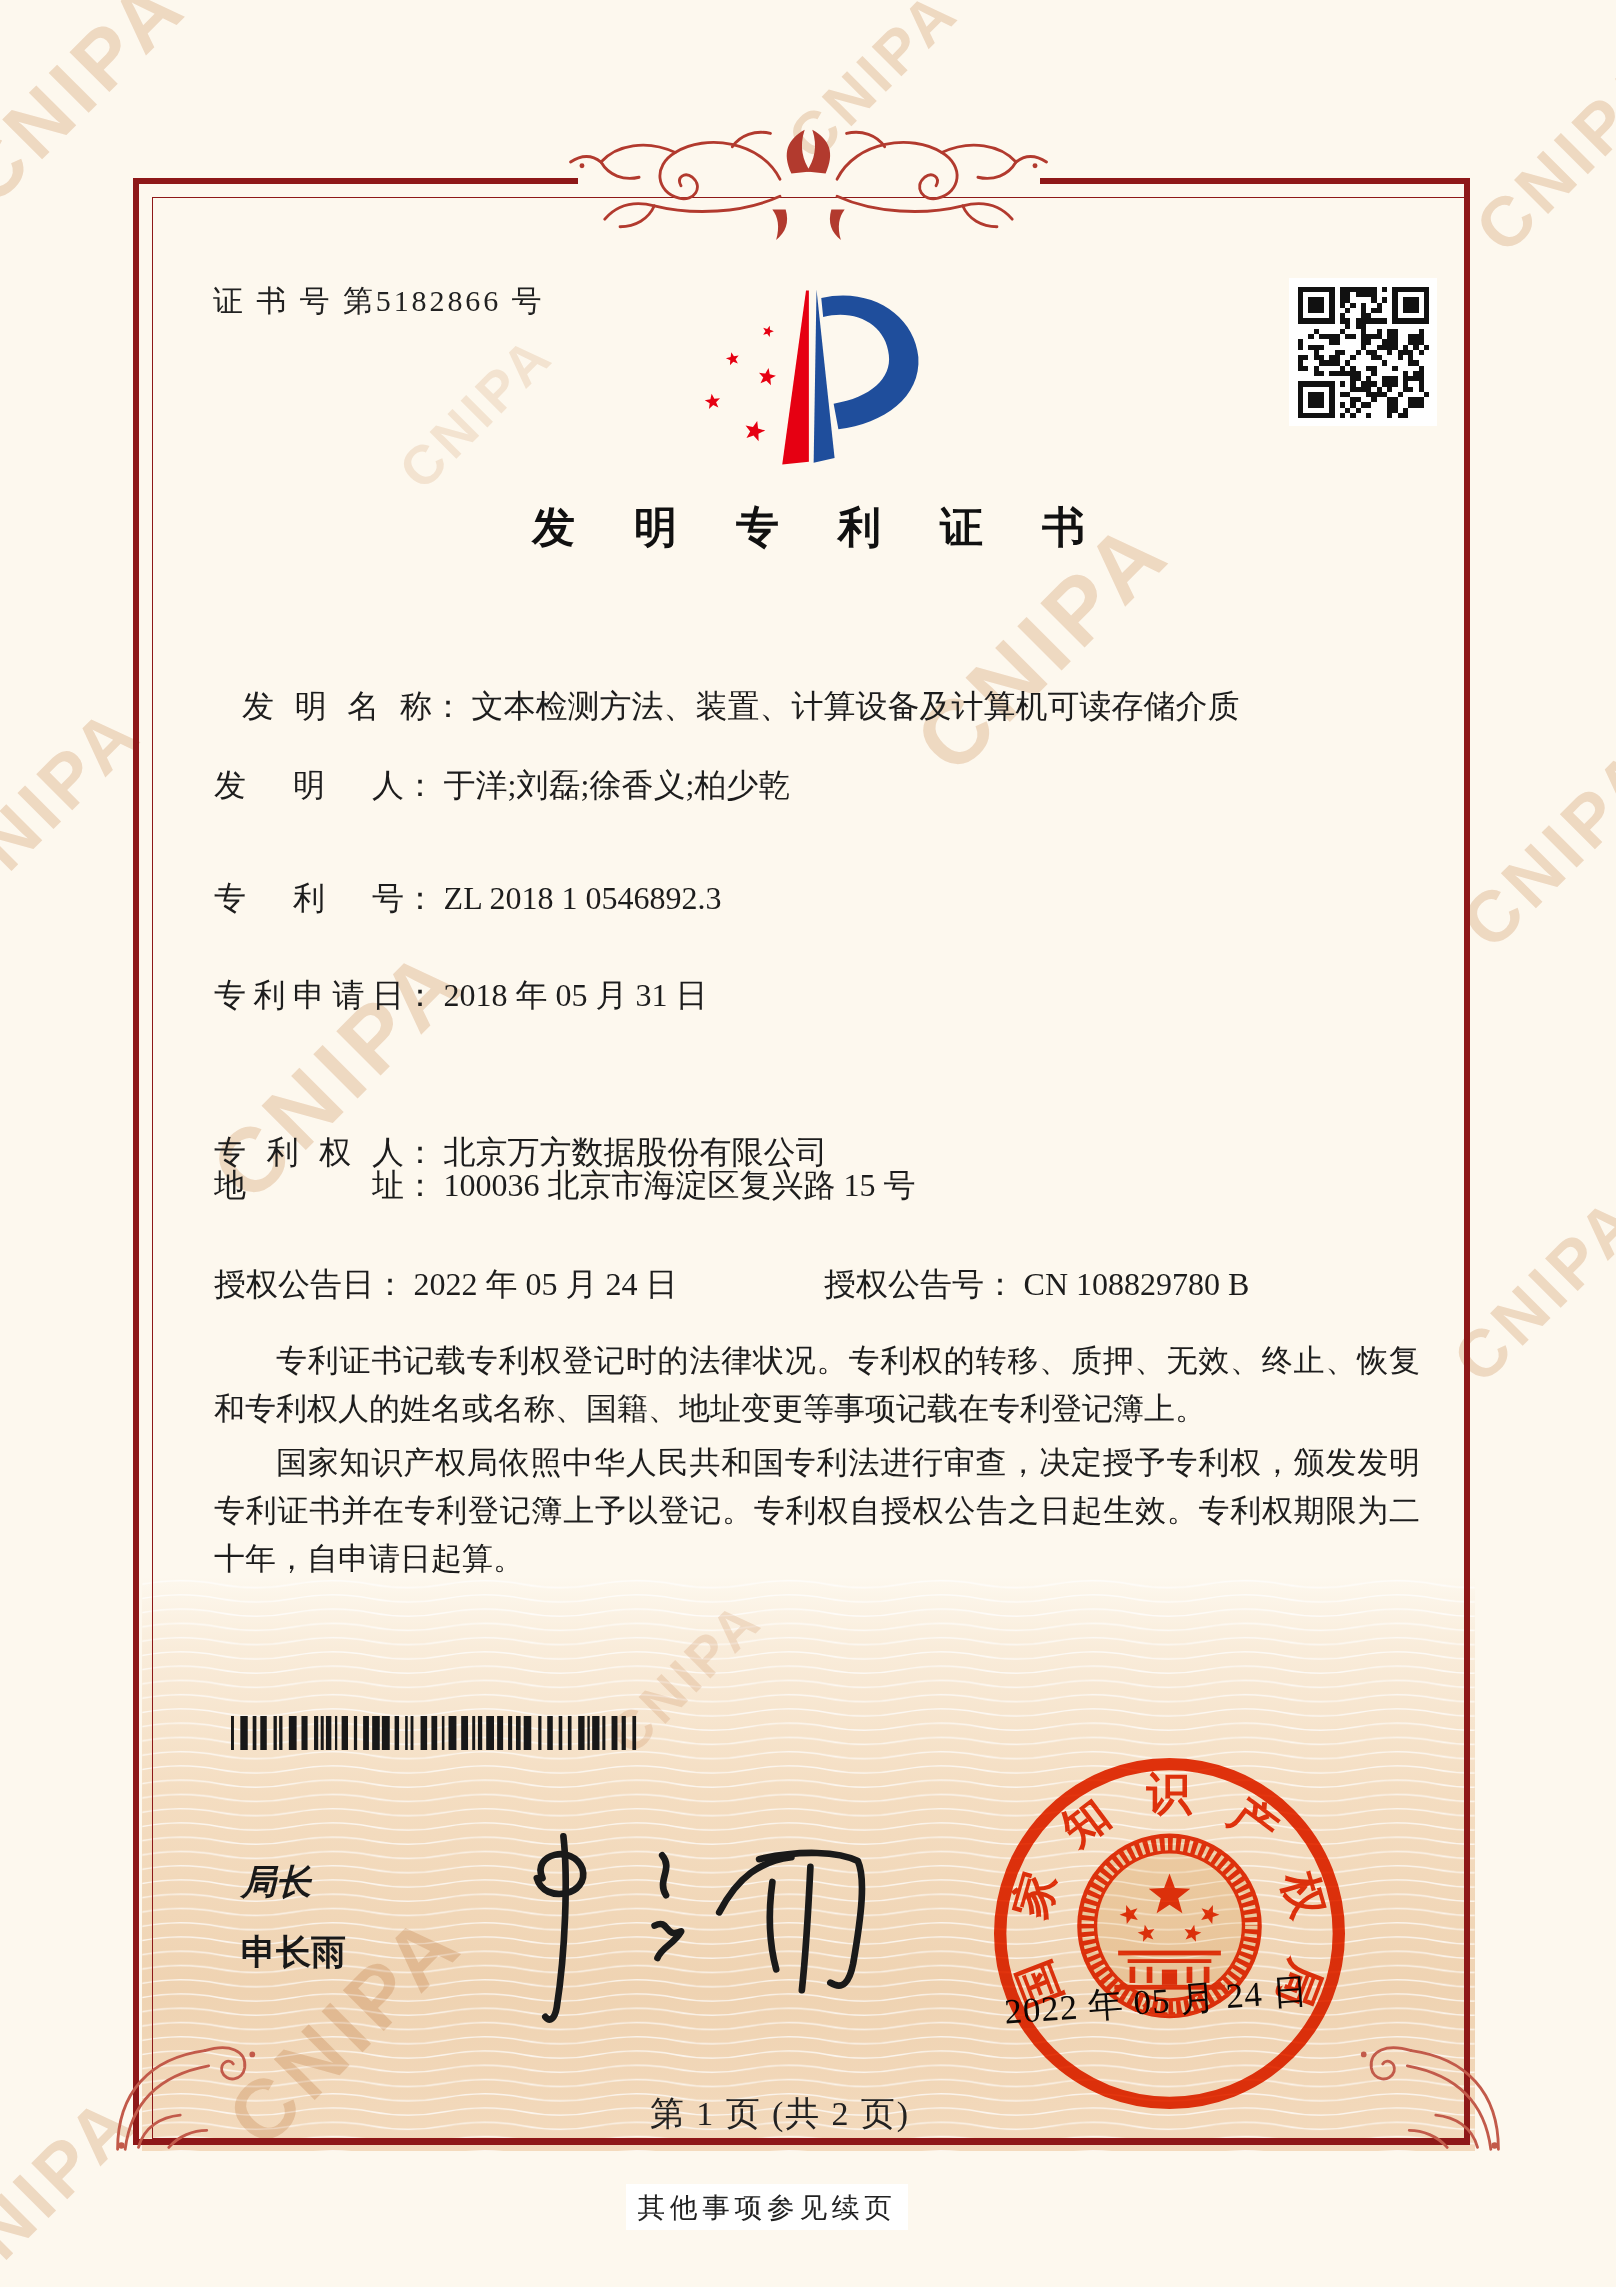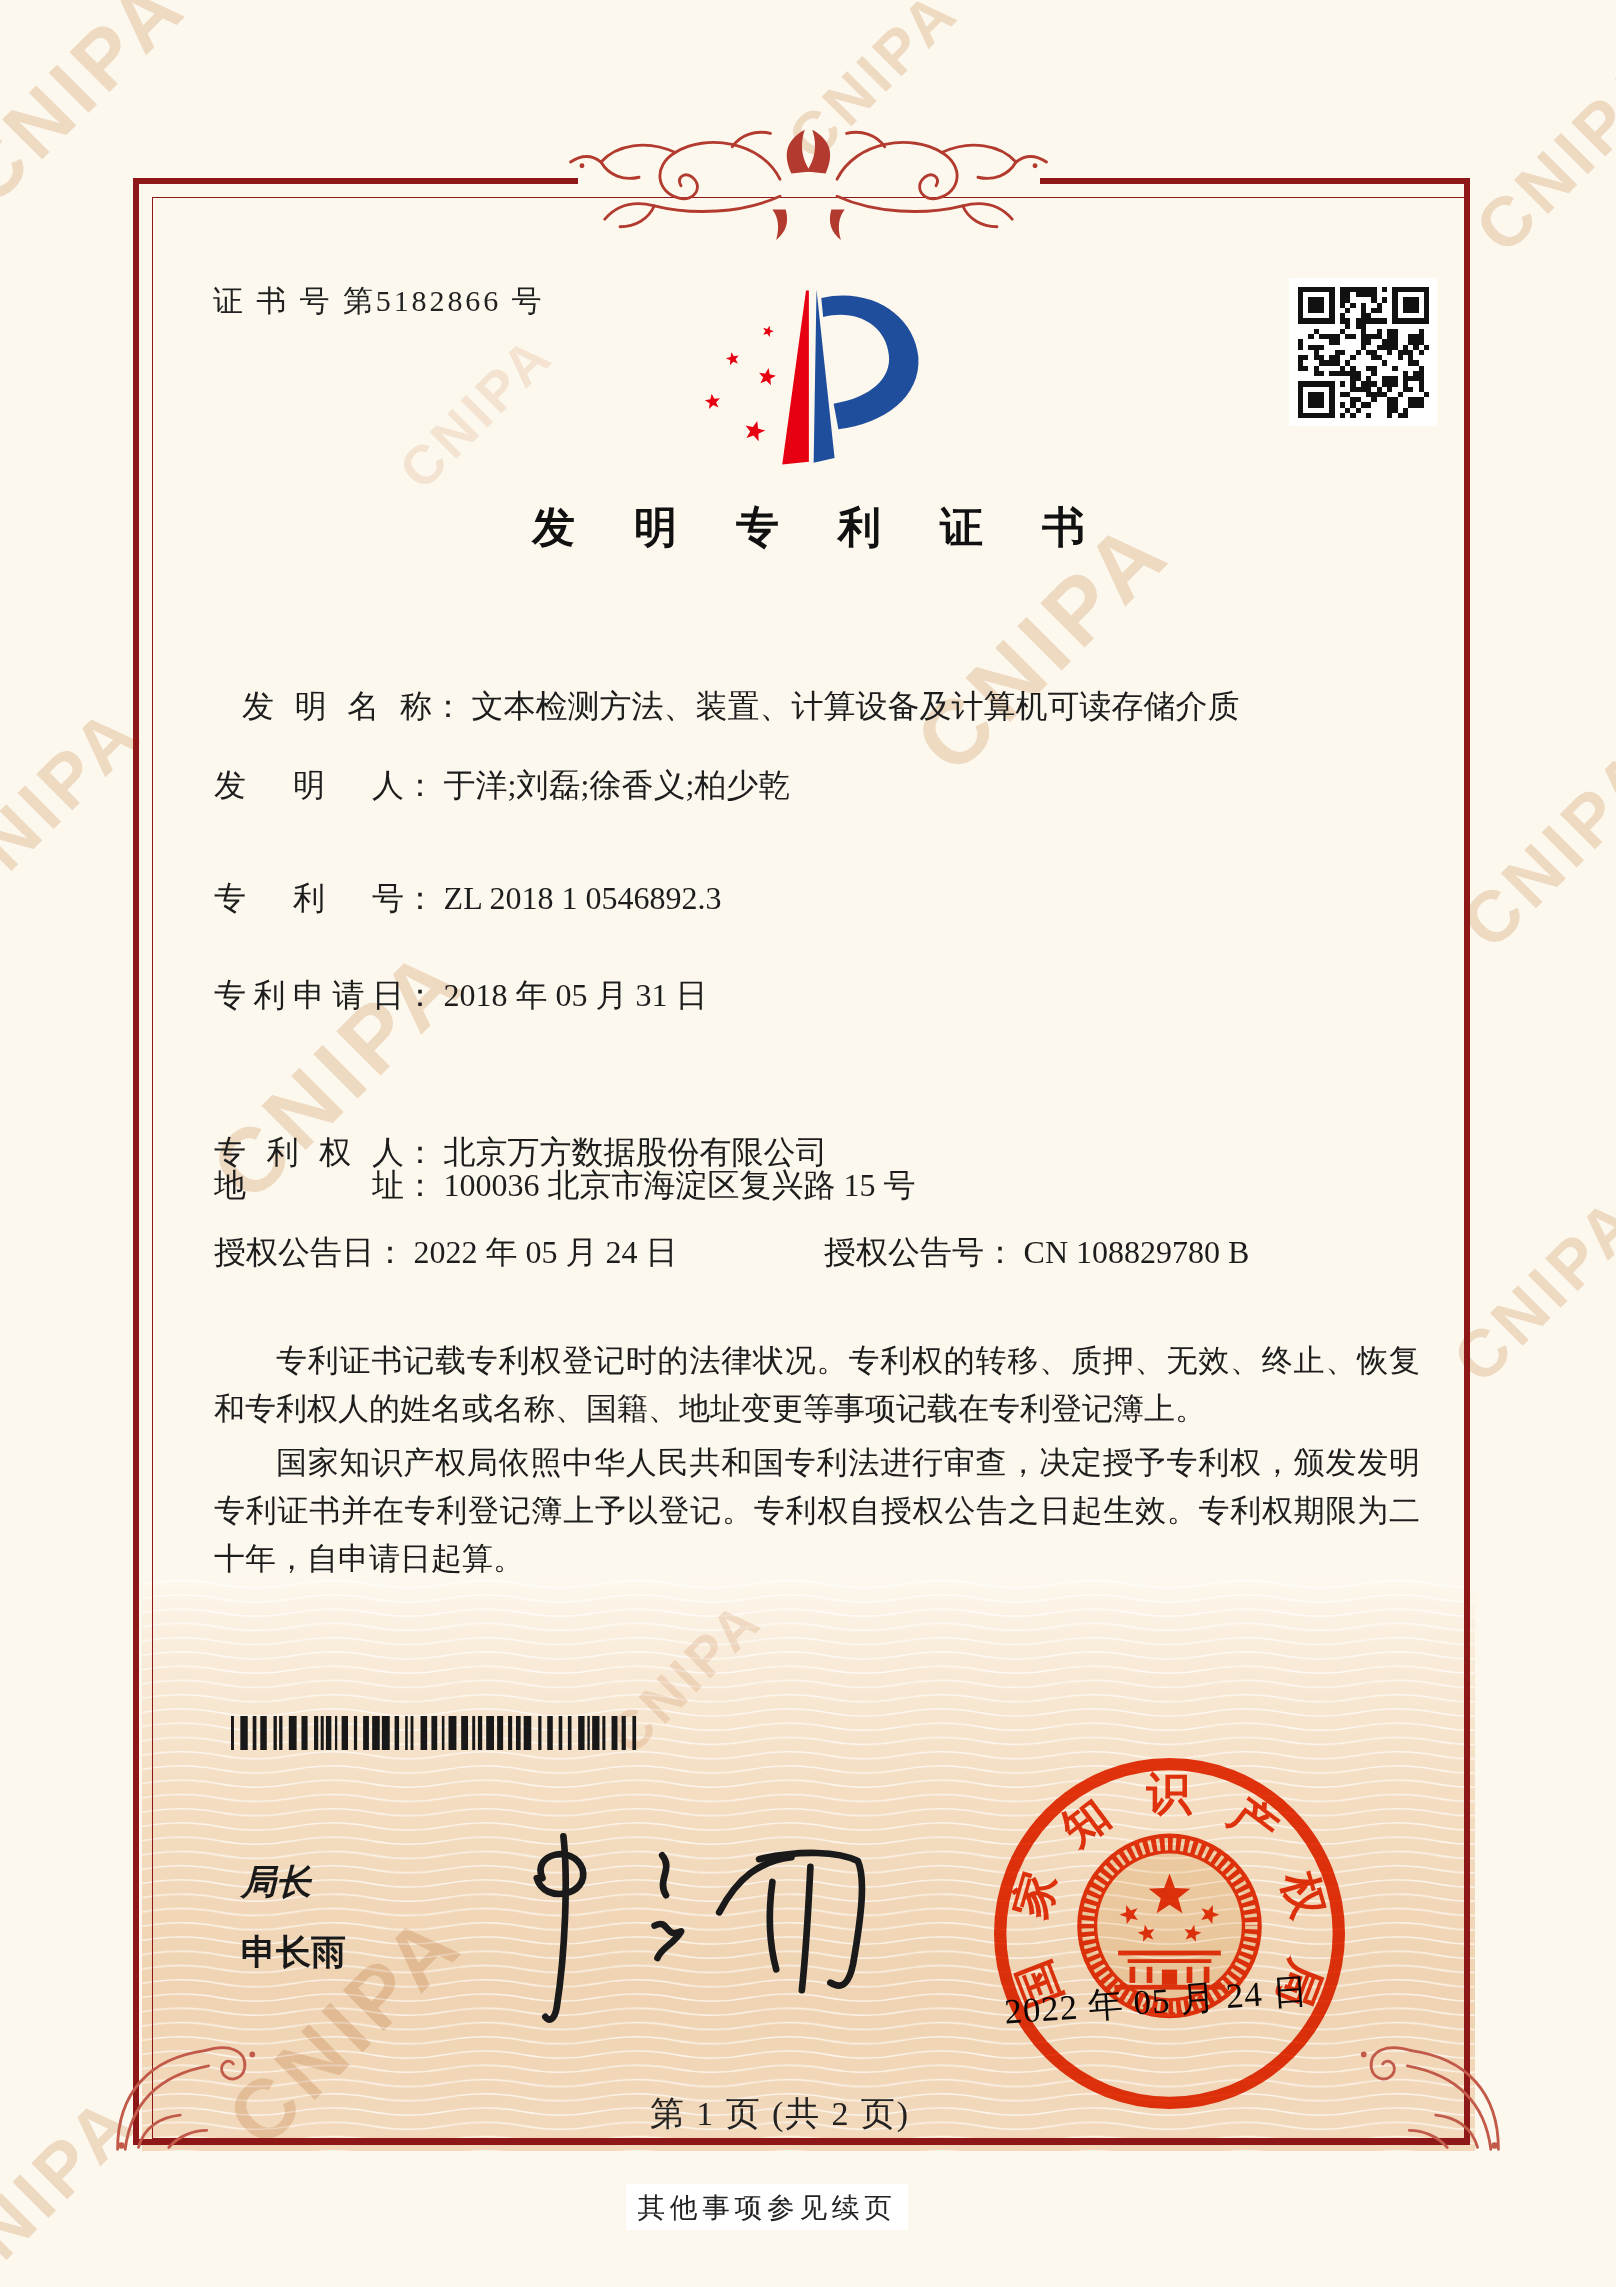--- a/index.html
+++ b/index.html
@@ -403,21 +403,21 @@
   </div>
   <div class="row" style="top:974px;">
     <span class="lbl">专利申请日</span><span class="colon">：</span><span class="val">2018 年 05 月 31 日</span>
   </div>
   <div class="row" style="top:1131px;">
     <span class="lbl">专利权人</span><span class="colon">：</span><span class="val">北京万方数据股份有限公司</span>
   </div>
   <div class="row" style="top:1164px;">
     <span class="lbl">地址</span><span class="colon">：</span><span class="val">100036 北京市海淀区复兴路 15 号</span>
   </div>
-  <div class="row" style="top:1231px;">
+  <div class="row" style="top:1263px;">
     <span>授权公告日</span><span class="colon">：</span><span class="val">2022 年 05 月 24 日</span>
     <span class="grant2">
       <span>授权公告号</span><span class="colon">：</span><span class="val">CN 108829780 B</span>
     </span>
   </div>
 
   <div class="paras">
     <p>专利证书记载专利权登记时的法律状况。专利权的转移、质押、无效、终止、恢复和专利权人的姓名或名称、国籍、地址变更等事项记载在专利登记簿上。</p>
     <p>国家知识产权局依照中华人民共和国专利法进行审查，决定授予专利权，颁发发明专利证书并在专利登记簿上予以登记。专利权自授权公告之日起生效。专利权期限为二十年，自申请日起算。</p>
   </div>

